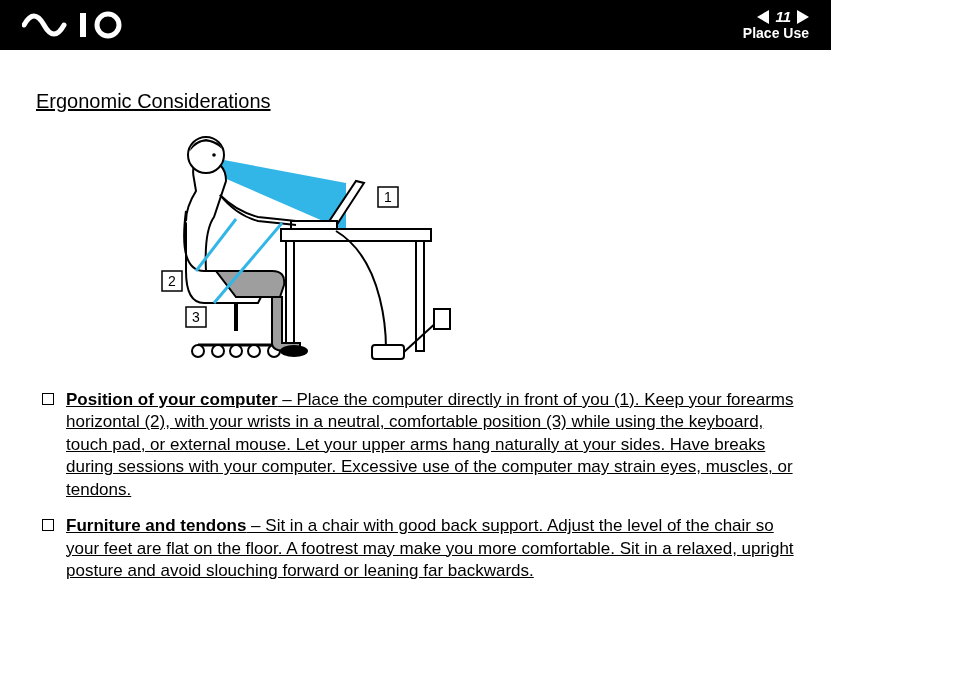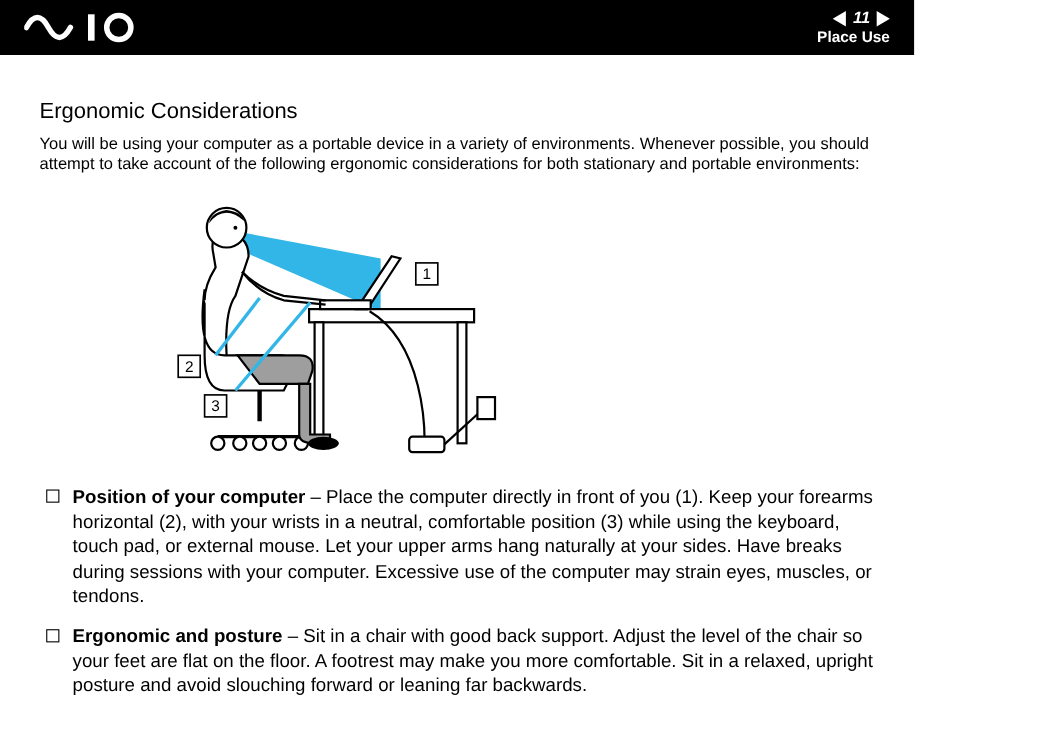--- a/index.html
+++ b/index.html
@@ -1,16 +1,16 @@
 <!DOCTYPE html>
 <html><head>
 <meta charset="utf-8">
 <style>
   html, body { margin:0; padding:0; font-family: Arial, Helvetica, sans-serif; background:#fff; color:#000; }
-  .page { width:831px; height:674px; position:relative; box-sizing:border-box; }
+  .page { width:831px; height:674px; position:relative; box-sizing:border-box;text-decoration:underline; }
 
   
   .topbar   { height:50px; background:#000; color:#fff; display:flex; align-items:center; justify-content:space-between; padding:0 22px 0 22px; }
   .logo     { display:flex; align-items:center; }
   .pagenav  { text-align:right; line-height:1.1; }
   .pagenav .navrow { display:flex; align-items:center; justify-content:flex-end; gap:6px; font-style:italic; font-weight:bold; }
   .pagenav .navrow .arrow { width:0; height:0; display:inline-block; }
   .arrow-left  { border-top:7px solid transparent; border-bottom:7px solid transparent; border-right:12px solid #fff; }
   .arrow-right { border-top:7px solid transparent; border-bottom:7px solid transparent; border-left:12px solid #fff; }
   .pagenav .section { font-weight:bold; font-size:14px; }
@@ -52,21 +52,20 @@
         <span class="arrow arrow-right"></span>
       </div>
       <div class="section">Place Use</div>
     </div>
   </div>
 
   <div class="content">
 
     <h1>Ergonomic Considerations</h1>
 
-    <p class="intro">You will be using your computer as a portable device in a variety of environments. Whenever possible, you should attempt to take account of the following ergonomic considerations for both stationary and portable environments:</p>
 
     <div class="illus-wrap">
       <svg viewBox="0 0 370 250" width="370" height="250">
 
         <polygon points="122,36 260,62 260,110 122,50" fill="#31b6e7"></polygon>
 
         <rect x="195" y="108" width="150" height="12" fill="#fff" stroke="#000" stroke-width="2"></rect>
         <rect x="200" y="120" width="8" height="110" fill="#fff" stroke="#000" stroke-width="2"></rect>
         <rect x="330" y="120" width="8" height="110" fill="#fff" stroke="#000" stroke-width="2"></rect>
 
@@ -113,18 +112,18 @@
           <text x="110" y="201">3</text>
         </g>
       </svg>
     </div>
 
     <ul class="body">
       <li>
         <span class="bTitle">Position of your computer</span><span> – Place the computer directly in front of you (1). Keep your forearms horizontal (2), with your wrists in a neutral, comfortable position (3) while using the keyboard, touch pad, or external mouse. Let your upper arms hang naturally at your sides. Have breaks during sessions with your computer. Excessive use of the computer may strain eyes, muscles, or tendons.</span>
       </li>
       <li>
-        <span class="bTitle">Ergonomic and posture</span><span> – Sit in a chair with good back support. Adjust the level of the chair so your feet are flat on the floor. A footrest may make you more comfortable. Sit in a relaxed, upright posture and avoid slouching forward or leaning far backwards.</span>
+        <span class="bTitle">Furniture and tendons</span><span> – Sit in a chair with good back support. Adjust the level of the chair so your feet are flat on the floor. A footrest may make you more comfortable. Sit in a relaxed, upright posture and avoid slouching forward or leaning far backwards.</span>
       </li>
     </ul>
 
   </div>
 </div>
 
 </body></html>

